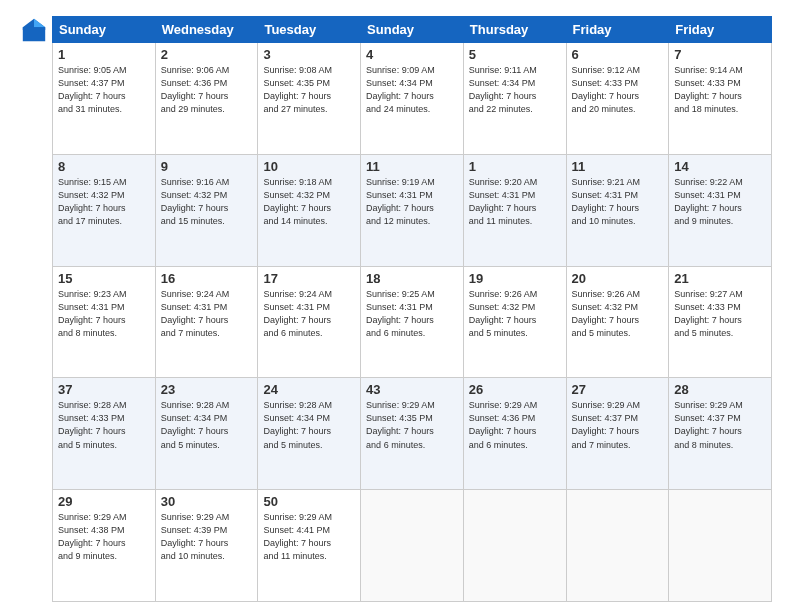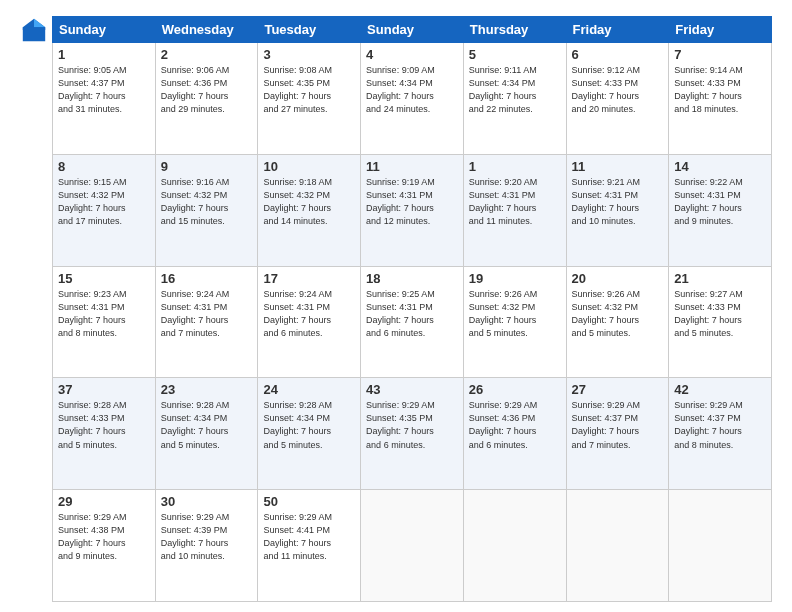--- a/index.html
+++ b/index.html
@@ -161,21 +161,21 @@
           <td><span class="day-num">20</span><span class="day-info">Sunrise: 9:26 AM<br>Sunset: 4:32 PM<br>Daylight: 7 hours<br>and 5 minutes.</span></td>
           <td><span class="day-num">21</span><span class="day-info">Sunrise: 9:27 AM<br>Sunset: 4:33 PM<br>Daylight: 7 hours<br>and 5 minutes.</span></td>
         </tr>
         <tr class="row-shaded">
           <td><span class="day-num">37</span><span class="day-info">Sunrise: 9:28 AM<br>Sunset: 4:33 PM<br>Daylight: 7 hours<br>and 5 minutes.</span></td>
           <td><span class="day-num">23</span><span class="day-info">Sunrise: 9:28 AM<br>Sunset: 4:34 PM<br>Daylight: 7 hours<br>and 5 minutes.</span></td>
           <td><span class="day-num">24</span><span class="day-info">Sunrise: 9:28 AM<br>Sunset: 4:34 PM<br>Daylight: 7 hours<br>and 5 minutes.</span></td>
           <td><span class="day-num">43</span><span class="day-info">Sunrise: 9:29 AM<br>Sunset: 4:35 PM<br>Daylight: 7 hours<br>and 6 minutes.</span></td>
           <td><span class="day-num">26</span><span class="day-info">Sunrise: 9:29 AM<br>Sunset: 4:36 PM<br>Daylight: 7 hours<br>and 6 minutes.</span></td>
           <td><span class="day-num">27</span><span class="day-info">Sunrise: 9:29 AM<br>Sunset: 4:37 PM<br>Daylight: 7 hours<br>and 7 minutes.</span></td>
-          <td><span class="day-num">42</span><span class="day-info">Sunrise: 9:29 AM<br>Sunset: 4:37 PM<br>Daylight: 7 hours<br>and 8 minutes.</span></td>
+          <td><span class="day-num">28</span><span class="day-info">Sunrise: 9:29 AM<br>Sunset: 4:37 PM<br>Daylight: 7 hours<br>and 8 minutes.</span></td>
         </tr>
         <tr>
           <td><span class="day-num">29</span><span class="day-info">Sunrise: 9:29 AM<br>Sunset: 4:38 PM<br>Daylight: 7 hours<br>and 9 minutes.</span></td>
           <td><span class="day-num">30</span><span class="day-info">Sunrise: 9:29 AM<br>Sunset: 4:39 PM<br>Daylight: 7 hours<br>and 10 minutes.</span></td>
           <td><span class="day-num">50</span><span class="day-info">Sunrise: 9:29 AM<br>Sunset: 4:41 PM<br>Daylight: 7 hours<br>and 11 minutes.</span></td>
           <td class="empty"></td>
           <td class="empty"></td>
           <td class="empty"></td>
           <td class="empty"></td>
         </tr>

